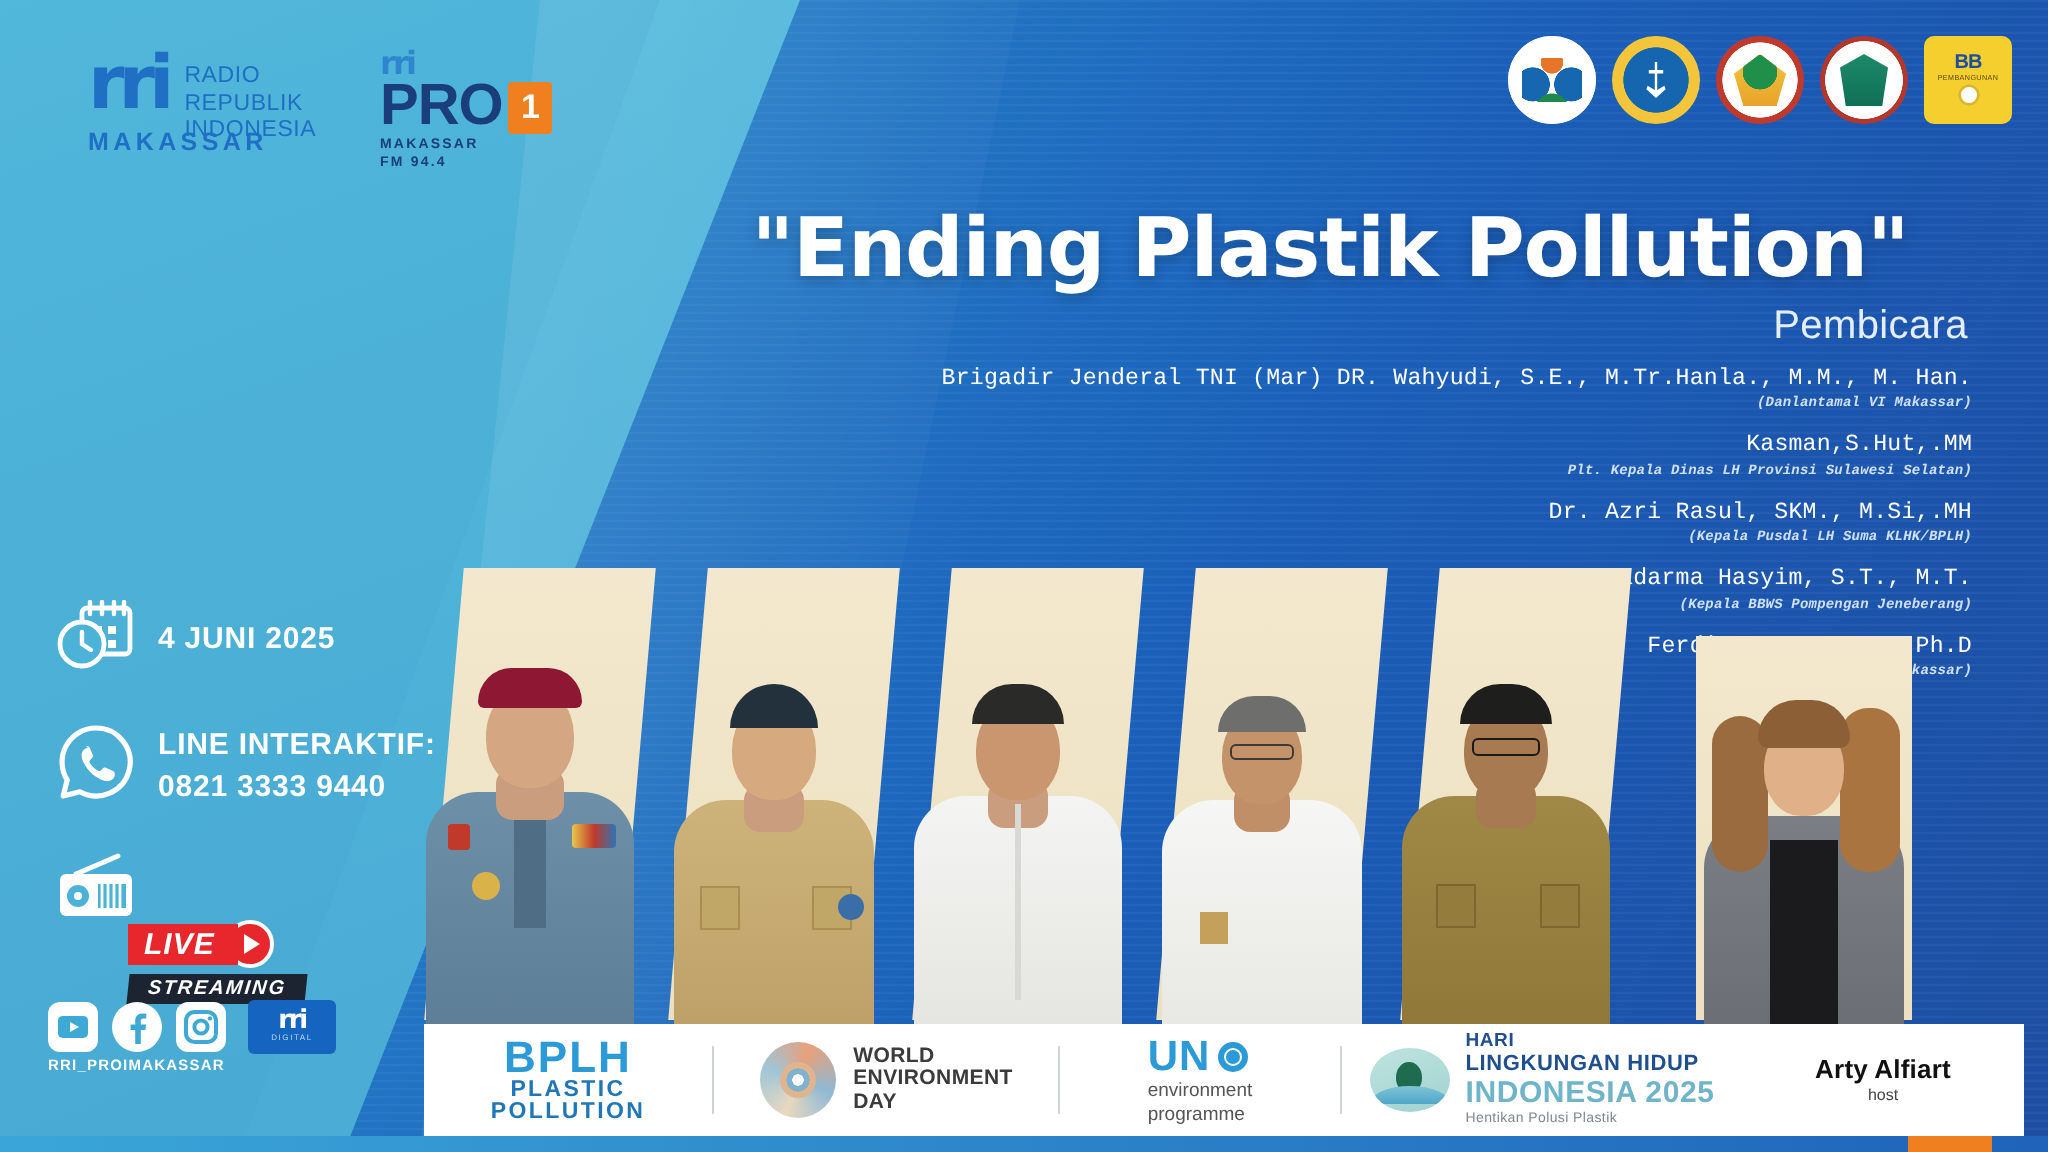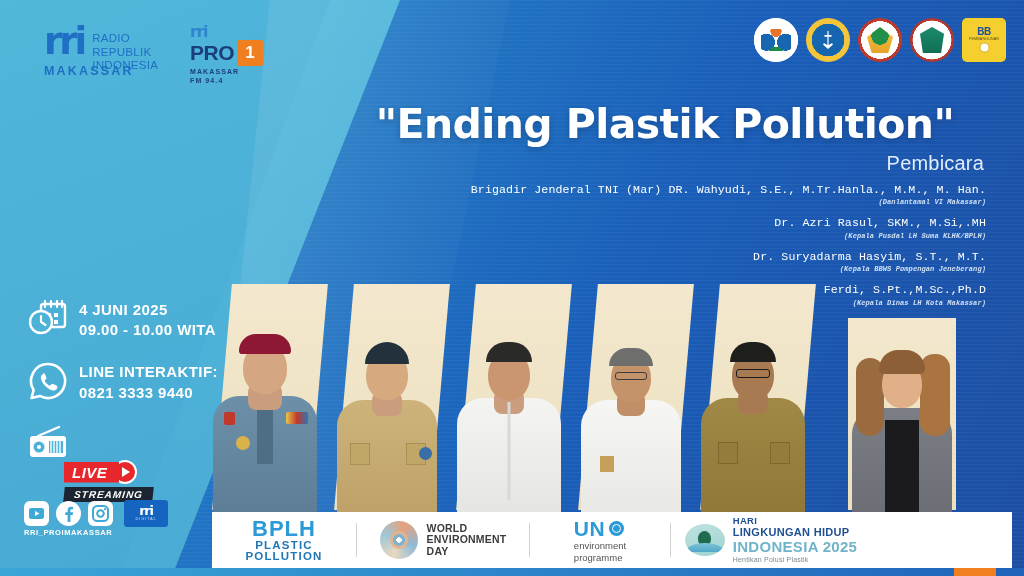--- a/index.html
+++ b/index.html
@@ -63,21 +63,21 @@
   }
   .logo-pro {
     position:absolute; left:190px; top:26px; width:86px; height:54px;
   }
   .pro-rri {
     font-size:16px; font-weight:bold; color:#2f86cf; letter-spacing:-1.4px;
     line-height:.8; font-family:"DejaVu Sans", sans-serif;
   }
   .pro-row { display:flex; align-items:center; gap:3px; margin-top:1px; }
   .pro-text {
-    font-size:21px; font-weight:bold; color:#1a3e7c; letter-spacing:-0.5px; line-height:.95;
+    font-size:29px; font-weight:bold; color:#1a3e7c; letter-spacing:-0.5px; line-height:.95;
   }
   .pro-badge {
     width:26px; height:26px; background:#ef7f1f; color:#fff;
     font-size:17px; font-weight:bold; display:flex; align-items:center; justify-content:center;
     border-radius:2px;
   }
   .pro-sub {
     font-size:7px; font-weight:bold; color:#1a3e7c; letter-spacing:1.1px; line-height:1.25; margin-top:2px;
   }
 
@@ -305,20 +305,24 @@
 
   <div class="title">"Ending Plastik Pollution"</div>
   <div class="pembicara">Pembicara</div>
 
   <div class="speakers">
     <div class="sp">
       <div class="sp-name">Brigadir Jenderal TNI (Mar) DR. Wahyudi, S.E., M.Tr.Hanla., M.M., M. Han.</div>
       <div class="sp-role">(Danlantamal VI Makassar)</div>
     </div>
     <div class="sp">
+      <div class="sp-name">Kasman,S.Hut,.MM</div>
+      <div class="sp-role">Plt. Kepala Dinas LH Provinsi Sulawesi Selatan)</div>
+    </div>
+    <div class="sp">
       <div class="sp-name">Dr. Azri Rasul, SKM., M.Si,.MH</div>
       <div class="sp-role">(Kepala Pusdal LH Suma KLHK/BPLH)</div>
     </div>
     <div class="sp">
       <div class="sp-name">Dr. Suryadarma Hasyim, S.T., M.T.</div>
       <div class="sp-role">(Kepala BBWS Pompengan Jeneberang)</div>
     </div>
     <div class="sp">
       <div class="sp-name">Ferdi, S.Pt.,M.Sc.,Ph.D</div>
       <div class="sp-role">(Kepala Dinas LH Kota Makassar)</div>
@@ -334,21 +338,20 @@
           <rect x="19" y="13" width="4" height="4" fill="#fff"></rect>
           <rect x="26" y="13" width="4" height="4" fill="#fff"></rect>
           <rect x="19" y="20" width="4" height="4" fill="#fff"></rect>
           <rect x="26" y="20" width="4" height="4" fill="#fff"></rect>
           <circle cx="13" cy="22" r="11" fill="#4cb2d8" stroke="#fff" stroke-width="2.4"></circle>
           <path d="M13 16v6l4.5 3" stroke="#fff" stroke-width="2.2" stroke-linecap="round"></path>
         </svg>
       </span>
       <span class="info-txt">
         <div class="t-big">4 JUNI 2025</div>
-        <div class="t-big">09.00 - 10.00 WITA</div>
       </span>
     </div>
 
     <div class="info-row">
       <span class="ic">
         <svg width="40" height="40" viewBox="0 0 40 40" fill="none">
           <path d="M20 3a17 17 0 0 0-14.4 26l-2 8 8.3-2.1A17 17 0 1 0 20 3z" stroke="#fff" stroke-width="2.6" fill="none" stroke-linejoin="round"></path>
           <path d="M15 12c1 0 1.6.2 2.1 1.4l1.3 3c.3.7.1 1.2-.4 1.7l-.9.9c-.4.4-.4.8-.2 1.3.8 1.6 2.5 3.3 4.2 4.1.5.2.9.2 1.3-.2l.9-.9c.5-.5 1-.7 1.7-.4l3 1.3c1.2.5 1.4 1.1 1.4 2.1 0 1.8-1.8 3.3-3.6 3.3-5.4 0-13-7.6-13-13 0-1.8 1.4-3.6 3.2-3.6z" fill="#fff"></path>
         </svg>
       </span>
@@ -518,17 +521,23 @@
             <u></u>
           </div>
         <div class="hlh-txt">
           <div class="h1">HARI</div>
           <div class="h2">LINGKUNGAN HIDUP</div>
           <div class="h3">INDONESIA 2025</div>
           <div class="h4">Hentikan Polusi Plastik</div>
         </div>
       </div>
     </div>
+    <div class="bsec" style="flex:1;">
+      <div class="host">
+        <div class="hn">Arty Alfiart</div>
+        <div class="hr">host</div>
+      </div>
+    </div>
   </div>
 
   <div class="accent-strip"></div>
   <div class="accent-orange"></div>
 </div>
 
 </body></html>

